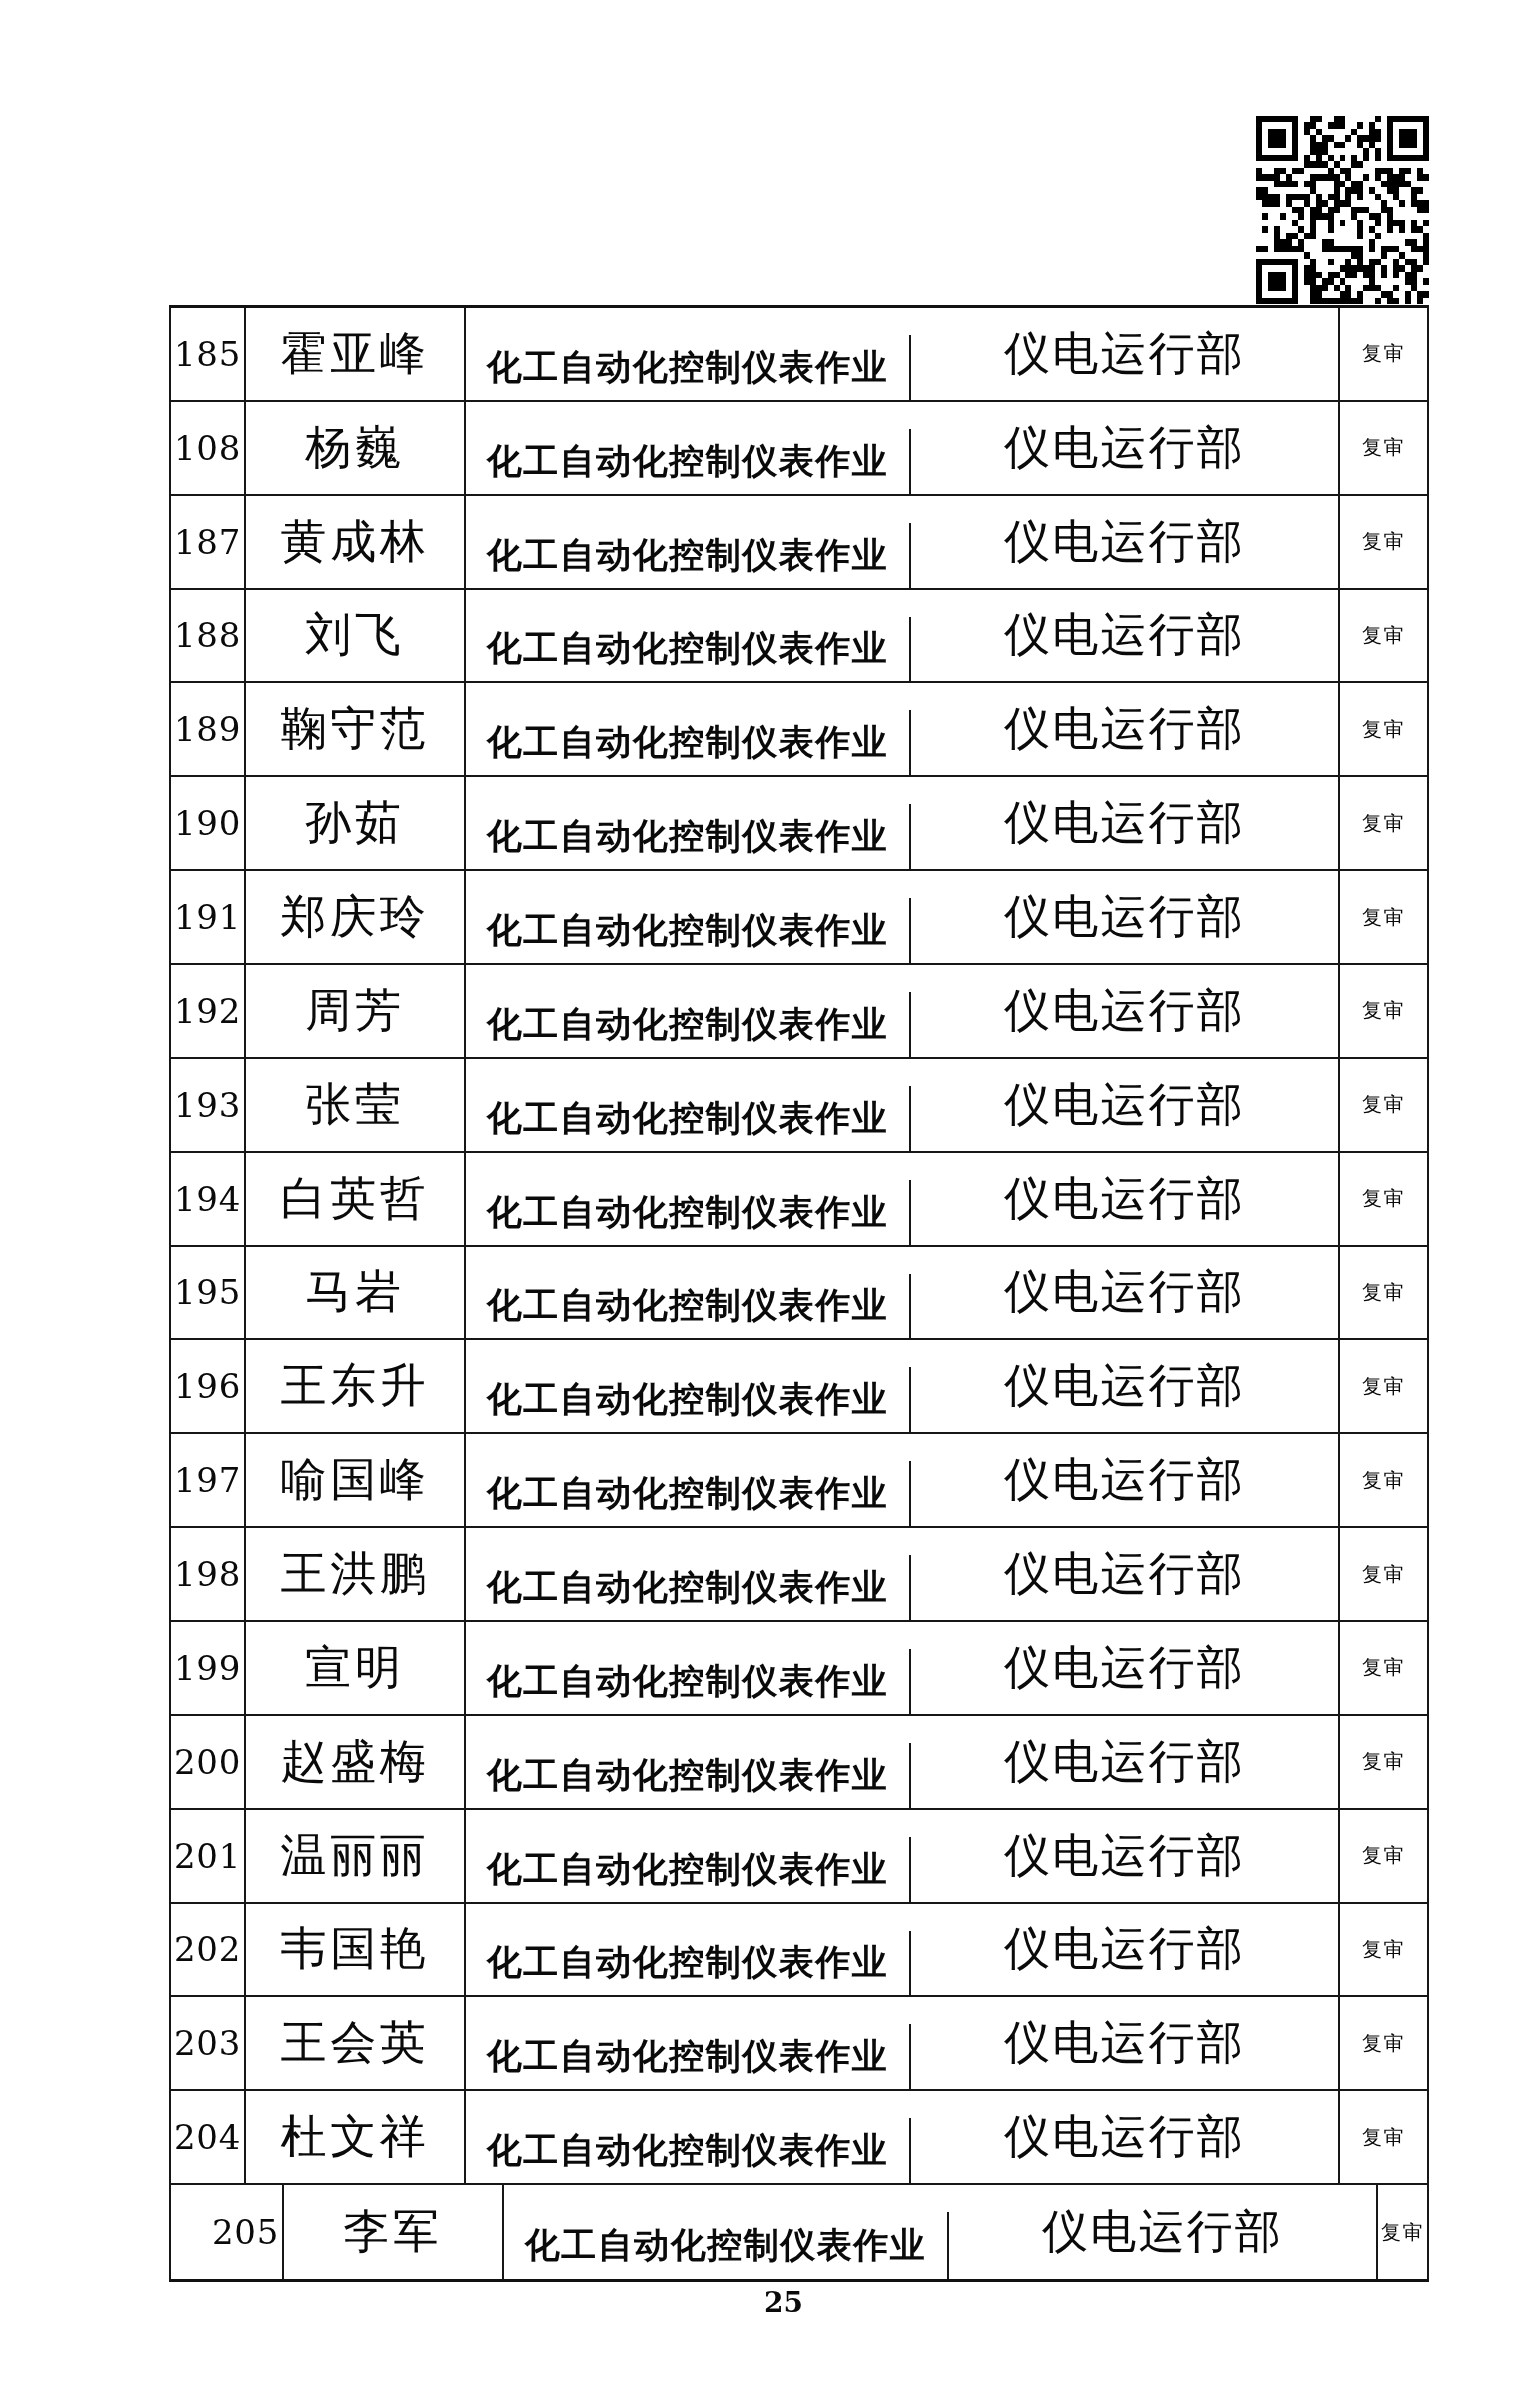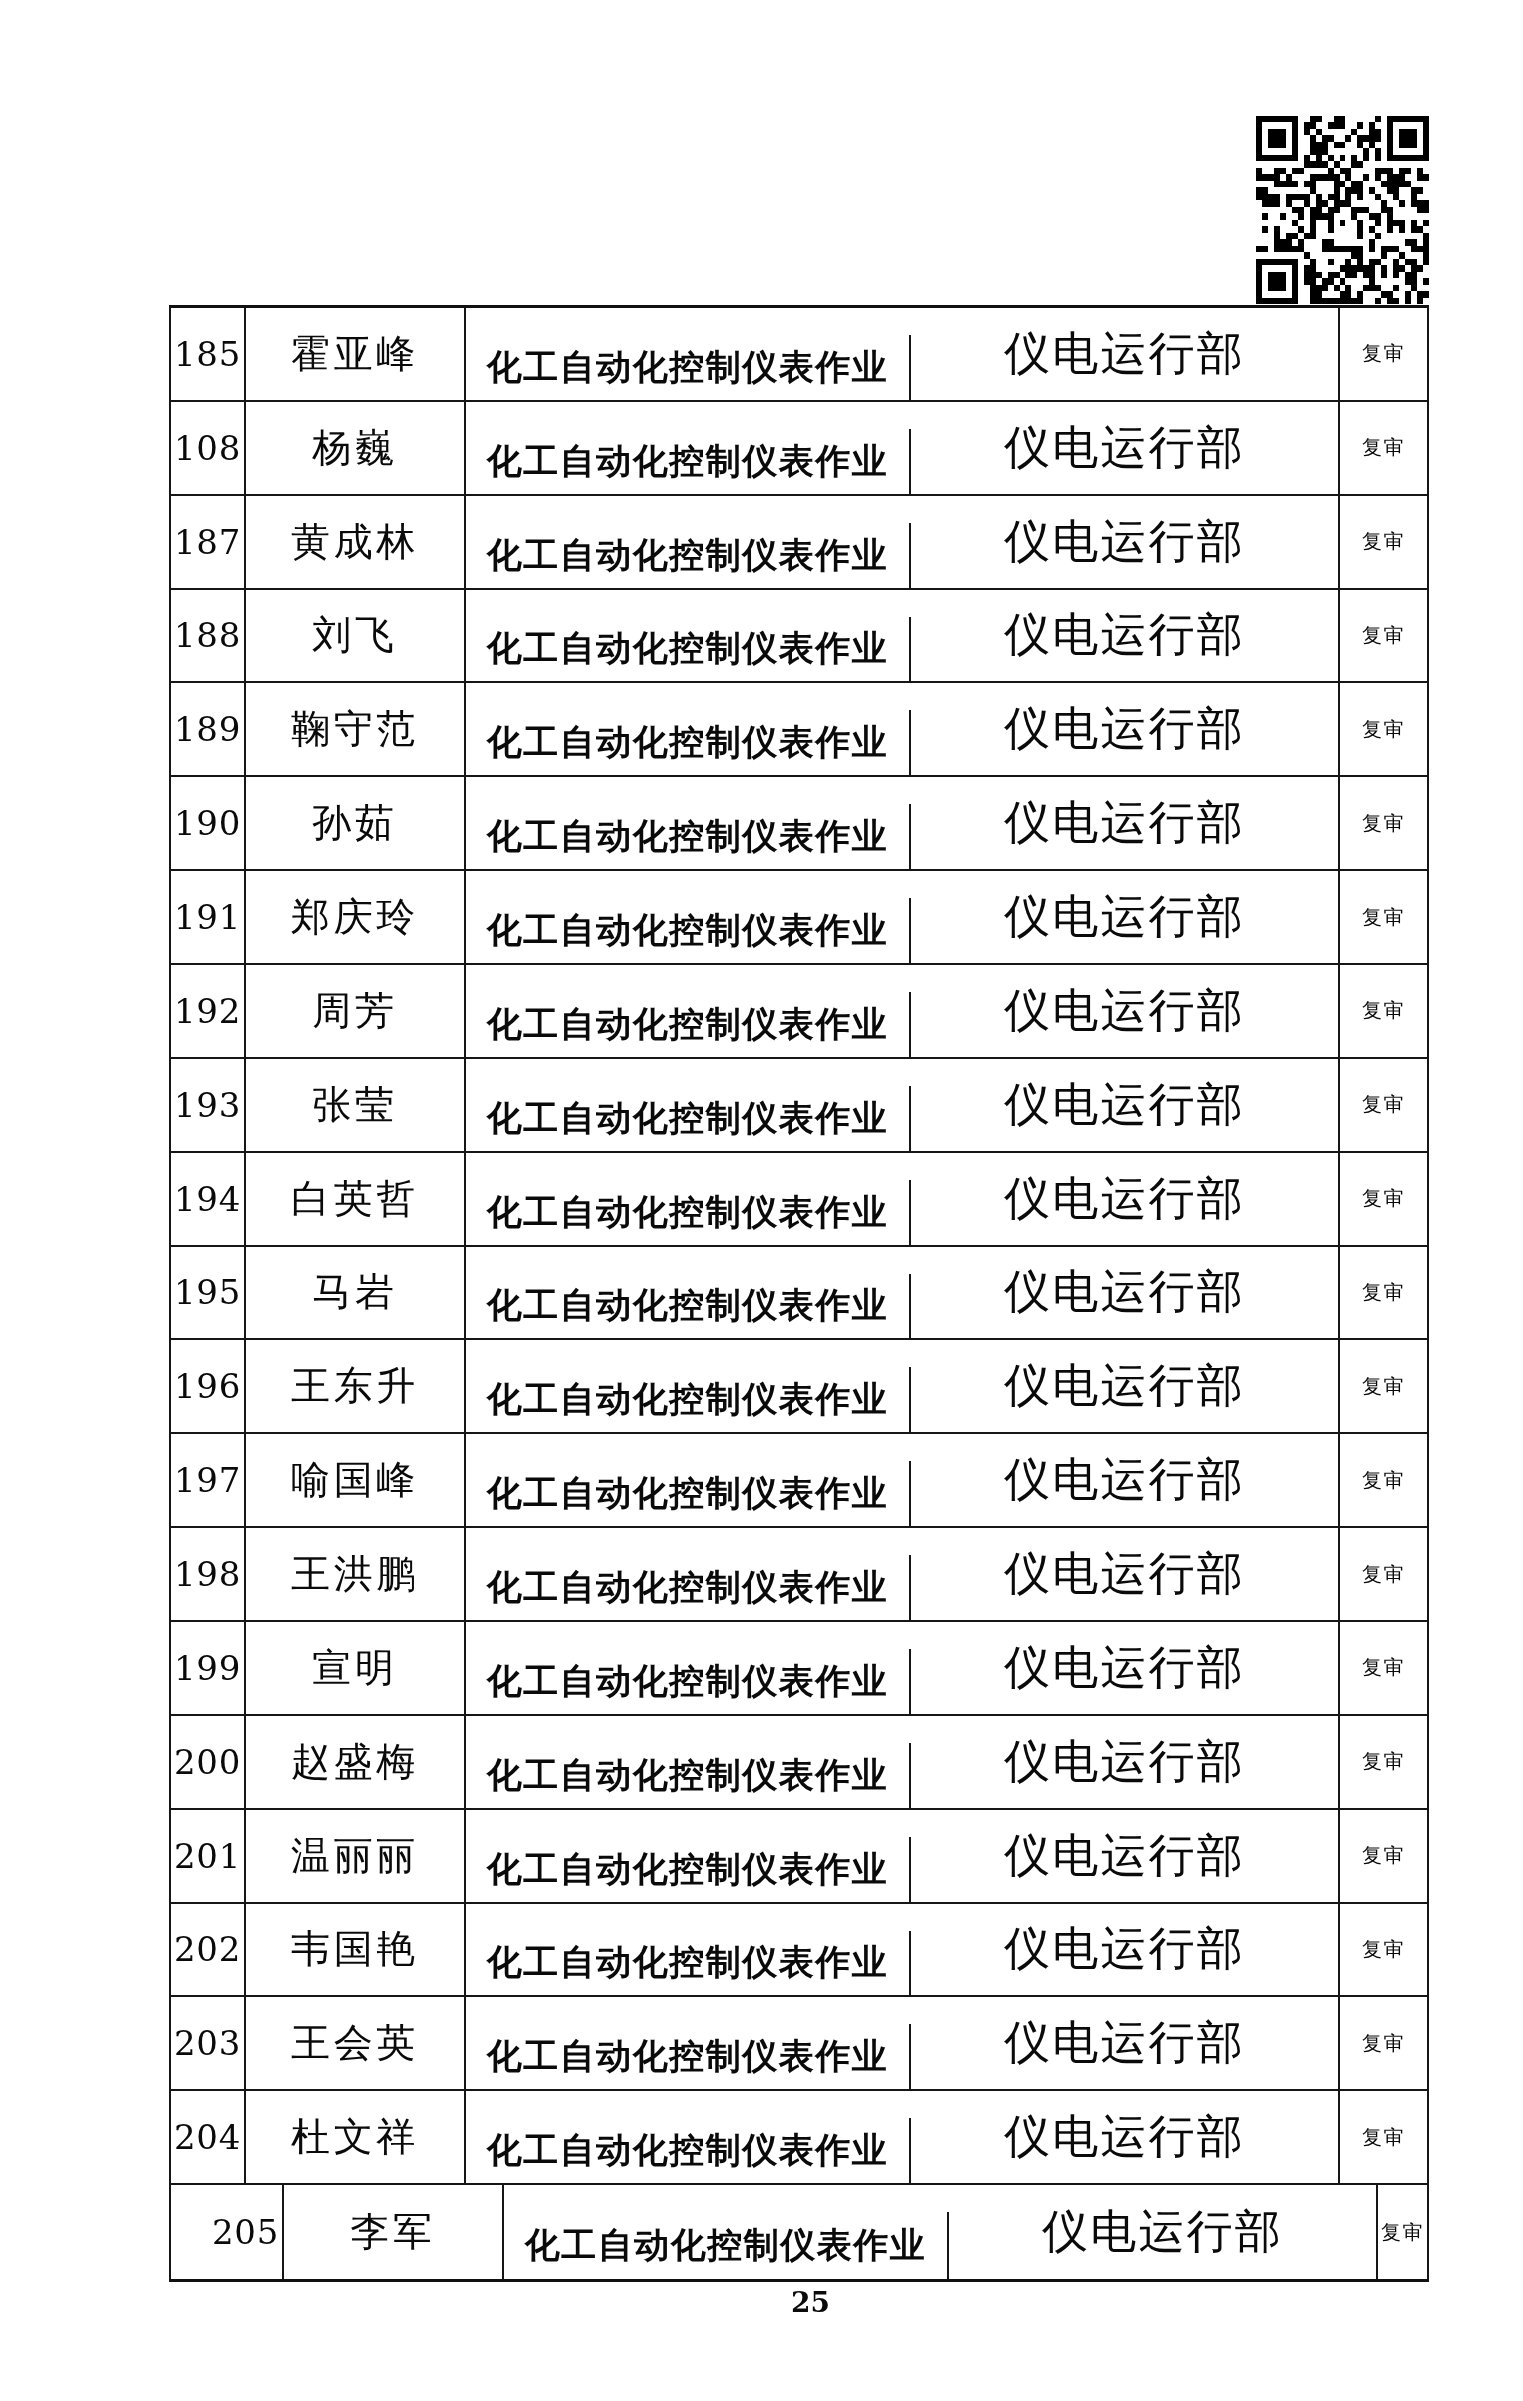--- a/index.html
+++ b/index.html
@@ -41,29 +41,29 @@
   .row:last-child{border-bottom:none;padding-left:38px;}
   .cell{
     display:flex;align-items:center;justify-content:center;
     border-right:2.2px solid #161616;
     box-sizing:border-box;
     white-space:nowrap;
     overflow:hidden;
   }
   .cell:last-child{border-right:none;}
   .cell.c-index{font-size:34px;letter-spacing:0.7px;}
-  .cell.c-name{font-size:39px;letter-spacing:3.7px;}
+  .cell.c-name{font-size:46px;letter-spacing:3.7px;}
   .cell.c-job{font-size:35px;font-weight:700;letter-spacing:1.5px;margin-top:27px;}
   .cell.c-department{font-size:46px;letter-spacing:2.2px;}
   .cell.c-review{font-size:20px;letter-spacing:1.5px;}
   .page-number{
     position:absolute;
     left:764px; top:2286px;
     width:66px;
-    text-align:right;
+    text-align:left;
     font-size:28px;
     font-weight:700;
     font-family:"DejaVu Serif", serif;
   }
 </style>
 </head>
 <body>
 
 <div class="page">
 

